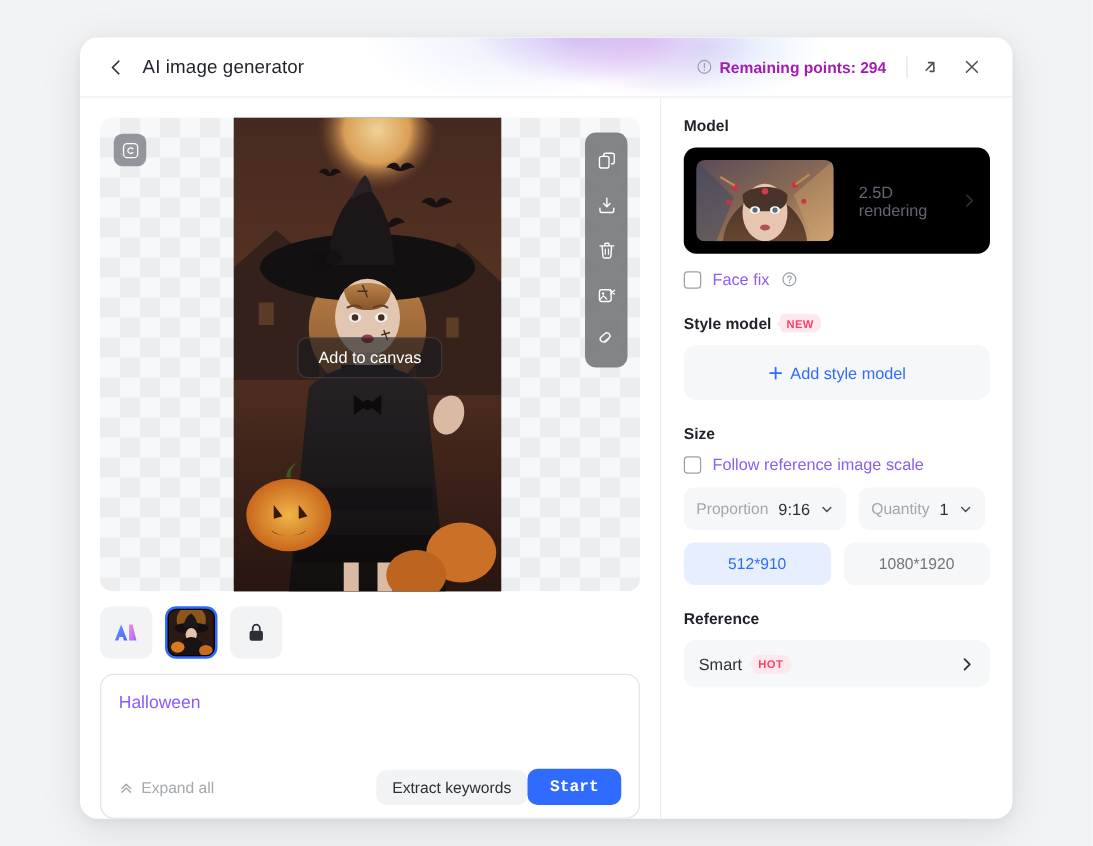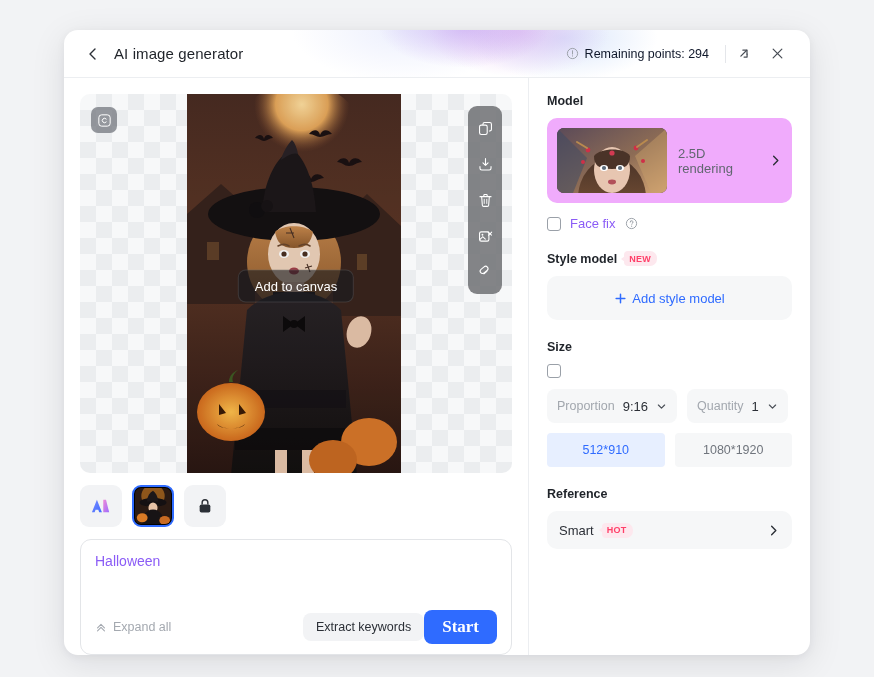--- a/index.html
+++ b/index.html
@@ -52,22 +52,23 @@
     font-size: 15px; color: #1f2329; font-weight: 400;
     letter-spacing: .1px;
   }
   .header-right {
     position: relative; z-index: 2;
     margin-left: auto;
     display: flex; align-items: center; gap: 0;
   }
   .points {
     display: flex; align-items: center; gap: 6px;
-    font-size: 12.5px; color: #0f172a;
+    font-size: 12.5px; color: #a21caf;
     padding-right: 16px;
+    font-weight: bold;
   }
   .header-divider {
     width: 1px; height: 18px; background: #e4e6ea;
   }
   .icon-btn {
     width: 34px; height: 34px;
     display: flex; align-items: center; justify-content: center;
     cursor: pointer; color: #4a4f57;
   }
   .icon-btn:first-of-type { margin-left: 6px; }
@@ -179,33 +180,33 @@
   .prompt-actions { margin-left: auto; display: flex; align-items: center; gap: 0; }
   .extract-btn {
     padding: 7px 13px; border-radius: 8px;
     background: #f2f3f5; color: #2b2f36;
     font-size: 12.5px; cursor: pointer; border: none;
     font-family: inherit;
   }
   .start-btn {
     padding: 7px 18px; border-radius: 8px;
     background: #2f6bff; color: #ffffff;
-    font-size: 17px; font-weight: 700; cursor: pointer; border: none;
-    font-family: Liberation Serif, serif;
+    font-size: 13px; font-weight: 700; cursor: pointer; border: none;
+    font-family: Liberation Mono, monospace;
   }
   
   .sec-label {
     font-size: 12.5px; color: #1f2329; font-weight: 700;
     display: flex; align-items: center; gap: 7px;
   }
   .model-card {
     margin-top: 10px;
-    background: #f0abfc; border-radius: 10px;
+    background: #000000; border-radius: 10px;
     padding: 10px;
-    display: flex; align-items: center; gap: 11px;
+    display: flex; align-items: center; gap: 20px;
     cursor: pointer;
   }
   .model-thumb {
     width: 110px; height: 65px; border-radius: 7px;
     overflow: hidden; position: relative; flex: 0 0 110px;
     background: #2b2430;
   }
   .model-name { font-size: 13px; color: #616670; }
   .chev-right { margin-left: auto; color: #2b2f36; display:flex; align-items:center; }
   .check-row {
@@ -244,21 +245,21 @@
   .select {
     height: 34px; border-radius: 8px; background: #f6f7f8;
     display: flex; align-items: center; gap: 8px;
     padding: 0 10px; cursor: pointer;
   }
   .select-label { font-size: 12.5px; color: #a2a7ae; }
   .select-value { font-size: 13px; color: #2b2f36; }
   .caret { color: #4a4f57; display: flex; align-items: center; }
   .size-opts { display: flex; gap: 10px; margin-top: 10px; }
   .size-opt {
-    flex: 1; height: 34px; border-radius: 4px;
+    flex: 1; height: 34px; border-radius: 9px;
     background: #f6f7f8; color: #70757d;
     display: flex; align-items: center; justify-content: center;
     font-size: 12.5px; cursor: pointer;
   }
   .size-opt.active { background: #e7efff; color: #2f6bff; }
   .smart-row {
     margin-top: 10px; height: 38px; border-radius: 10px; background: #f6f7f8;
     display: flex; align-items: center; padding: 0 12px; gap: 8px; cursor: pointer;
   }
   .smart-label { font-size: 13px; color: #2b2f36; }
@@ -578,20 +579,21 @@
         <svg width="13" height="13" viewBox="0 0 14 14" fill="none">
           <path d="M7 2.3v9.4M2.3 7h9.4" stroke="#2f6bff" stroke-width="1.6" stroke-linecap="round"></path>
         </svg>
         <span>Add style model</span>
       </div>
 
       <div class="sec-label section-gap">Size</div>
 
       <div class="check-row" style="margin-top:10px">
         <div class="cbox"></div>
+        <span class="check-label">Follow reference image scale</span>
       </div>
 
       <div class="selects">
         <div class="select">
           <span class="select-label">Proportion</span>
           <span class="select-value">9:16</span>
           <span class="caret">
             <svg width="11" height="11" viewBox="0 0 12 12" fill="none">
               <path d="M2.6 4.4L6 7.8l3.4-3.4" stroke="#4a4f57" stroke-width="1.3" stroke-linecap="round" stroke-linejoin="round"></path>
             </svg>

